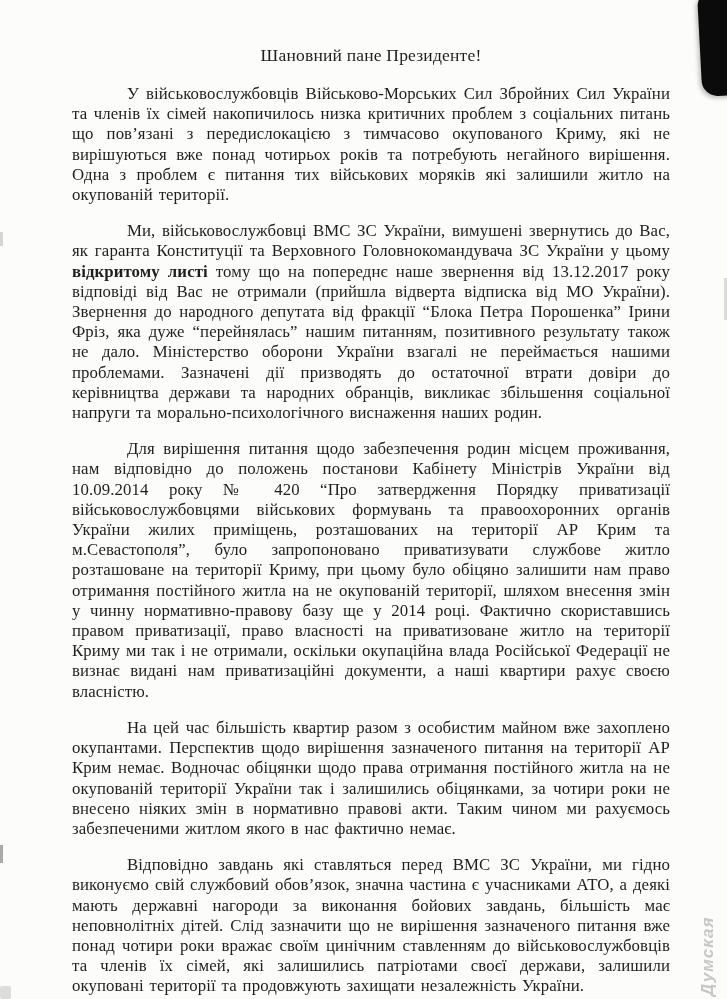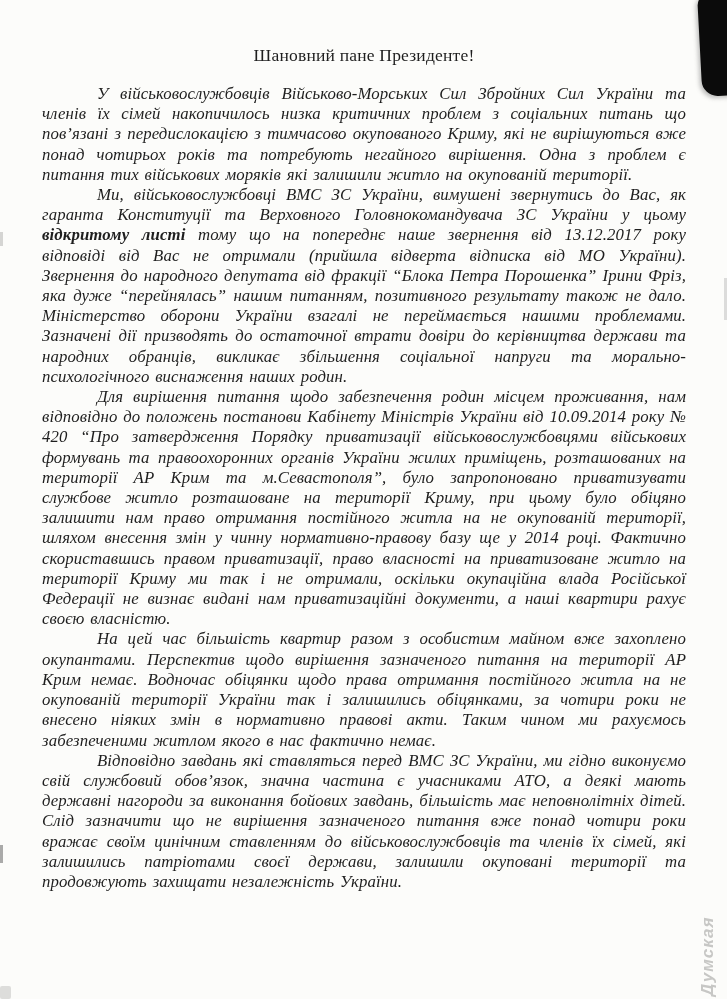--- a/index.html
+++ b/index.html
@@ -8,41 +8,40 @@
     background: #e8e8e8;
   }
   .page {
     position: relative;
     width: 727px;
     height: 999px;
     margin: 0 auto;
     background: #fcfcfa;
     overflow: hidden;
     box-sizing: border-box;
-    padding: 45px 41px 0 42px;
+    padding: 45px 41px 0 56px;
     font-family: "Liberation Serif", "DejaVu Serif", serif;
     color: #1e1e1e;
   }
   .salutation {
     margin: 0 0 18px 0;
     text-align: center;
     font-size: 17.5px;
     font-weight: normal;
     line-height: 21px;
     letter-spacing: 0.2px;
   }
   .letter-body p {
-    margin: 0;
+    margin: 16px;
     font-size: 16.8px;
     line-height: 20.2px;
     text-align: justify;
     text-indent: 55px;
     word-spacing: 1.5px;
     letter-spacing: 0.1px;
-    font-style: italic;
   }
   .letter-body p .bold {
     font-weight: bold;
   }
   
   .scan-corner {
     position: absolute;
     top: -8px;
     right: -7px;
     width: 37px;

